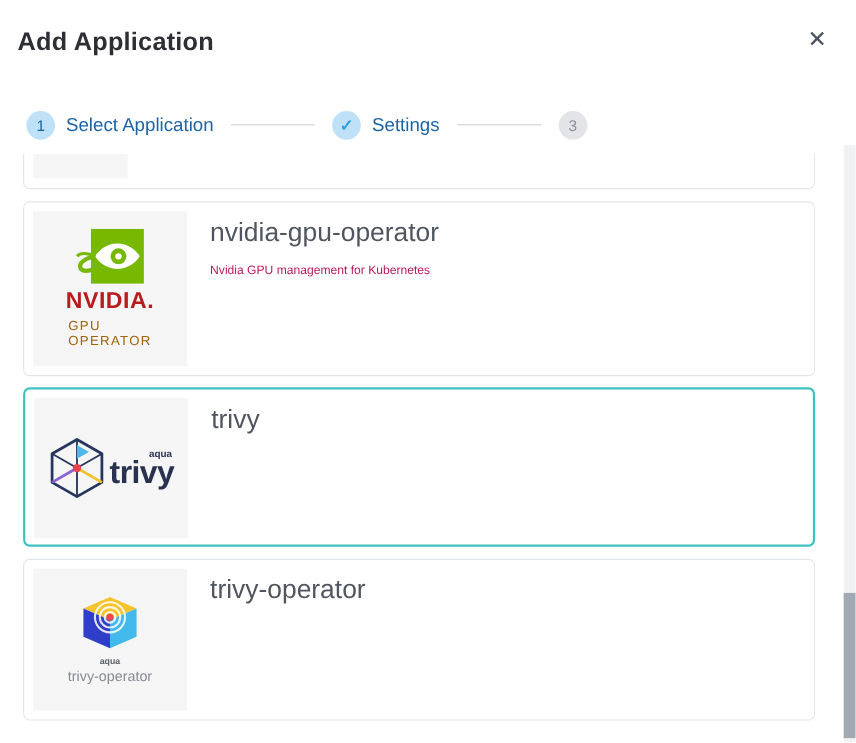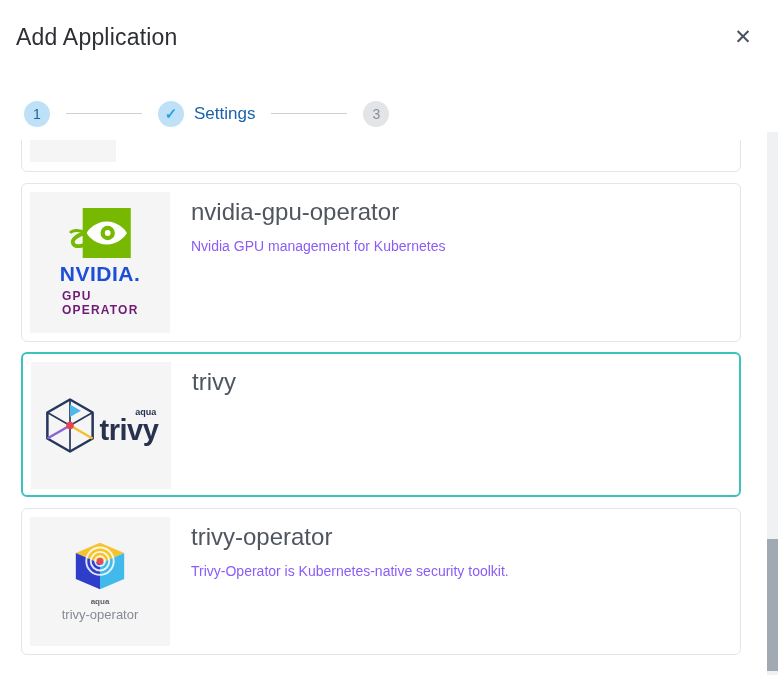--- a/index.html
+++ b/index.html
@@ -1,21 +1,21 @@
 <!DOCTYPE html>
 <html><head>
 <meta charset="utf-8">
 <style>
   * { box-sizing: border-box; margin: 0; padding: 0; }
   html,body { background:#fff; }
   body { font-family: "Liberation Sans", sans-serif; }
   .modal { position:relative; width:778px; height:675px; background:#fff; overflow:hidden; }
 
   
-  .modal-title { position:absolute; left:16px; top:24px; font-size:23px; font-weight:400; color:#2d2f34; letter-spacing:.2px; }
+  .modal-title { position:absolute; left:16px; top:24px; font-size:23px; font-weight:700; color:#2d2f34; letter-spacing:.2px; }
   .close-btn { position:absolute; right:20px; top:22px; width:30px; height:30px; border:none; background:transparent;
                font-size:21px; color:#4a5362; cursor:pointer; line-height:30px; text-align:center; }
 
   
   .stepper { position:absolute; left:24px; top:100px; display:flex; align-items:center; height:27px; white-space:nowrap; }
   .step { display:flex; align-items:center; cursor:pointer; }
   .step-circle { width:26px; height:26px; border-radius:50%; display:flex; align-items:center; justify-content:center;
                  font-size:14px; flex:none; }
   .step--done .step-circle, .step--current .step-circle { background:#bfe1f8; color:#17649f; }
   .step--done .step-circle { color:#2d9fe0; font-size:15px; font-weight:bold; }
@@ -27,35 +27,35 @@
 
   
   .list-viewport { position:absolute; left:0; top:140px; width:760px; height:535px; overflow:hidden; }
   .app-card { position:relative; width:720px; margin-left:21px; background:#fff; border:1px solid #e3e6e9;
               border-radius:6px; padding:8px; display:flex; cursor:pointer; }
   .app-card--selected { border:2px solid #3cc2bc; }
   .card-media { width:140px; flex:none; background:#f5f5f6; display:flex; flex-direction:column;
                 align-items:center; justify-content:center; }
   .card-body { margin-left:21px; padding-top:6px; min-width:0; }
   .card-title { font-size:24px; font-weight:400; color:#4f565f; line-height:28px; }
-  .card-desc { font-size:14px; color:#8b5cf6; margin-top:9px; line-height:22px; max-width:528px; padding-right:4px; }
+  .card-desc { font-size:11px; color:#be185d; margin-top:9px; line-height:22px; max-width:528px; padding-right:4px; }
 
   .card--partial { height:150px; margin-top:-118px; }
   .partial-media { position:absolute; left:8px; bottom:9px; width:86px; height:118px; background:#f5f5f6; }
 
   .card--nvidia { height:159px; margin-top:11px; }
   .card--nvidia .card-media { height:141px; }
   .card--trivy { height:145px; margin-top:10px; }
   .card--trivy .card-media { height:127px; }
   .card--trivy-operator { height:147px; margin-top:11px; }
   .card--trivy-operator .card-media { height:129px; }
 
   
-  .nvidia-brand { font-size:21px; font-weight:bold; color:#1d4ed8; letter-spacing:.5px; margin-top:4px; }
-  .nvidia-sub { font-size:12px; font-weight:bold; color:#701a75; letter-spacing:1.2px; margin-top:3px;margin-left:32px; }
+  .nvidia-brand { font-size:21px; font-weight:bold; color:#b91c1c; letter-spacing:.5px; margin-top:4px; }
+  .nvidia-sub { font-size:12px; font-weight:normal; color:#a16207; letter-spacing:1.2px; margin-top:3px;margin-left:32px; }
 
   
   .trivy-logo-row { display:flex; align-items:center; }
   .trivy-wordmark { margin-left:4px; display:flex; flex-direction:column; align-items:flex-end; }
   .trivy-vendor { font-size:9px; font-weight:bold; color:#28324f; margin-bottom:-1px; margin-right:2px; }
   .trivy-brand { font-size:29px; font-weight:bold; color:#28324f; line-height:1; letter-spacing:-.5px; }
 
   
   .top-vendor { font-size:8px; font-weight:bold; color:#5c6167; margin-top:6px; }
   .top-brand { font-size:13px; color:#858b93; margin-top:1px; }
@@ -68,20 +68,21 @@
 <body>
 
 <div class="modal">
 
   <h1 class="modal-title">Add Application</h1>
   <button class="close-btn">✕</button>
 
   <div class="stepper">
     <div class="step step--current">
       <span class="step-circle">1</span>
+      <span class="step-label">Select Application</span>
     </div>
     <div class="step-connector"></div>
     <div class="step step--done">
       <span class="step-circle">✓</span>
       <span class="step-label">Settings</span>
     </div>
     <div class="step-connector"></div>
     <div class="step step--upcoming">
       <span class="step-circle">3</span>
     </div>
@@ -148,21 +149,20 @@
             <circle cx="36" cy="25" r="11.5"></circle>
             <circle cx="36" cy="25" r="17"></circle>
           </g>
           <circle cx="36" cy="25" r="4" fill="#ee4653"></circle>
         </svg>
         <div class="top-vendor">aqua</div>
         <div class="top-brand">trivy-operator</div>
       </div>
       <div class="card-body">
         <div class="card-title">trivy-operator</div>
-        <div class="card-desc">Trivy-Operator is Kubernetes-native security toolkit.</div>
       </div>
     </div>
 
   </div>
 
   <div class="scrollbar-track">
     <div class="scrollbar-thumb"></div>
   </div>
 
 </div>

